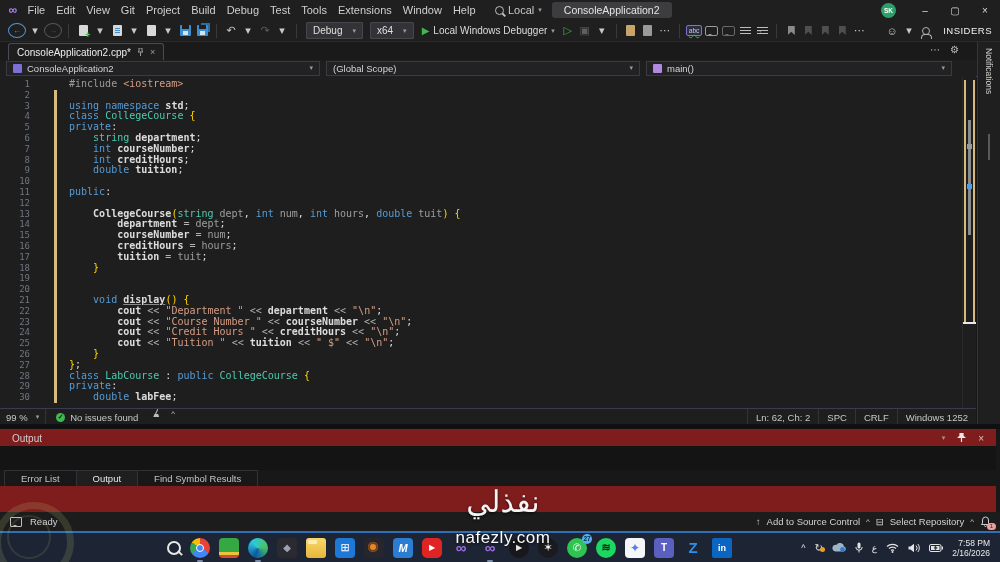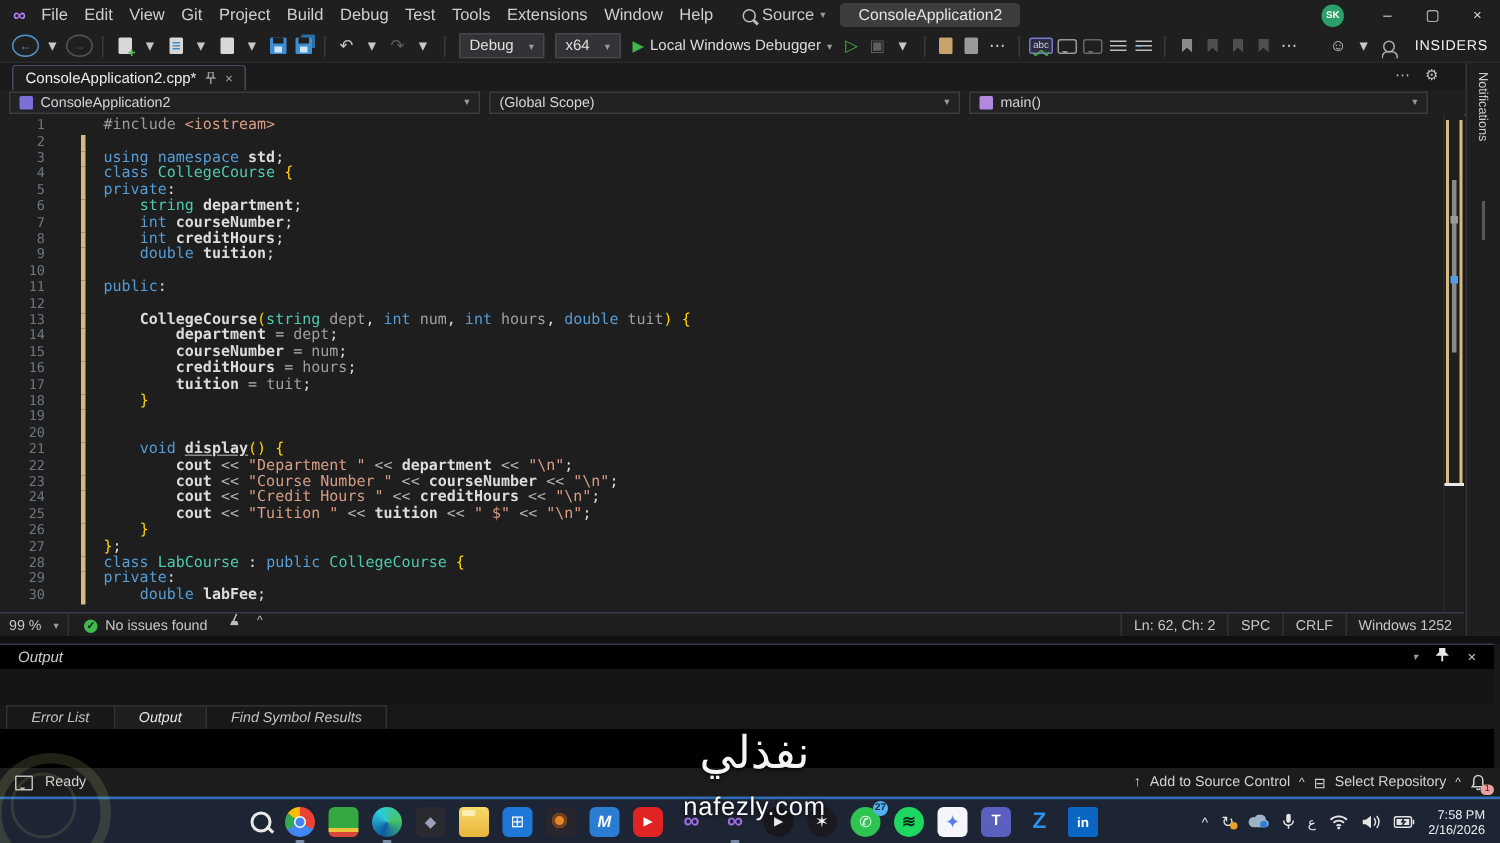--- a/index.html
+++ b/index.html
@@ -102,21 +102,21 @@
   .okdot{width:9px;height:9px;border-radius:50%;background:#3fb950;color:#10240f;font-size:7px;font-weight:bold;
          display:flex;align-items:center;justify-content:center;}
   .broom{width:9px;height:9px;position:relative;margin-left:14px;}
   .broom::before{content:"";position:absolute;left:4px;top:0;width:1px;height:6px;background:#bdbdbd;transform:rotate(25deg);}
   .broom::after{content:"";position:absolute;left:1px;top:5px;width:6px;height:3px;background:#bdbdbd;clip-path:polygon(0 100%,20% 0,80% 0,100% 100%);}
   .ed-right{margin-left:auto;display:flex;height:100%;align-items:center;}
   .ed-seg{padding:0 8px;border-left:1px solid #333;height:100%;display:flex;align-items:center;}
 
   
   .splitter{left:0;top:424px;width:1000px;height:5px;background:#101013;}
-  .output{left:0;top:429px;width:996px;height:83px;background:#000000;border-top:1px solid #3a3a50;box-sizing:border-box;font-style:italic;}
+  .output{left:0;top:429px;width:996px;height:83px;background:#7f1d1d;border-top:1px solid #3a3a50;box-sizing:border-box;}
   .out-head{height:16px;display:flex;align-items:center;font-size:10px;color:#cccccc;padding:0 12px;}
   .out-head-right{margin-left:auto;display:flex;gap:12px;align-items:center;color:#c8c8c8;}
   .out-toolbar{height:22px;display:flex;align-items:center;font-size:10px;color:#c8c8c8;padding:0 12px;gap:8px;}
   .out-dd{width:108px;height:15px;background:#27272b;border:1px solid #3f3f46;display:flex;align-items:center;justify-content:flex-end;padding:0 5px;}
   .bars{width:10px;height:8px;position:relative;opacity:.55;}
   .bars::before{content:"";position:absolute;left:0;top:1px;width:10px;height:1px;background:#bdbdbd;box-shadow:0 3px 0 #bdbdbd,0 6px 0 #bdbdbd;}
   .wrapico{color:#5fa8d8;font-size:10px;opacity:.9;}
   .clock{width:9px;height:9px;border:1px solid #bdbdbd;border-radius:50%;position:relative;}
   .clock::after{content:"";position:absolute;left:4px;top:1px;width:1px;height:3px;background:#bdbdbd;box-shadow:1px 2px 0 #bdbdbd;}
   .out-content{height:24px;background:#141414;}
@@ -186,21 +186,21 @@
 </head>
 <body>
 
 <div class="screen">
 
   <div class="abs titlebar">
     <span class="vs-logo">∞</span>
     <span id="menu-container"><span class="menu-item">File</span><span class="menu-item">Edit</span><span class="menu-item">View</span><span class="menu-item">Git</span><span class="menu-item">Project</span><span class="menu-item">Build</span><span class="menu-item">Debug</span><span class="menu-item">Test</span><span class="menu-item">Tools</span><span class="menu-item">Extensions</span><span class="menu-item">Window</span><span class="menu-item">Help</span></span>
     <span class="tb-search">
       <span class="mag"></span>
-      <span>Source</span>
+      <span>Local</span>
       <span class="chev">▾</span>
     </span>
     <span class="solution-box">ConsoleApplication2</span>
     <span class="tb-right">
       <span class="avatar">SK</span>
       <span class="winbtn">–</span>
       <span class="winbtn">▢</span>
       <span class="winbtn">×</span>
     </span>
   </div>

